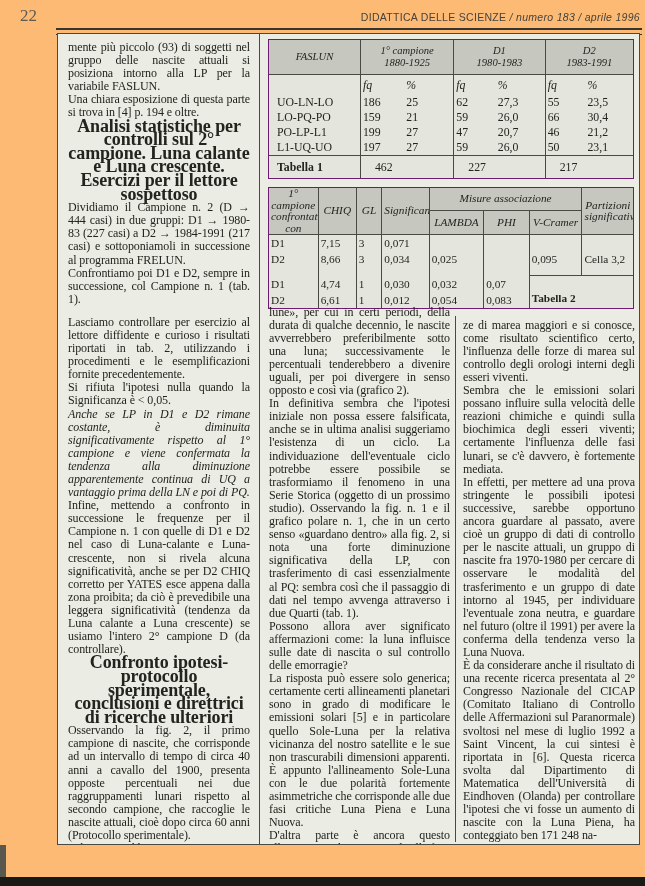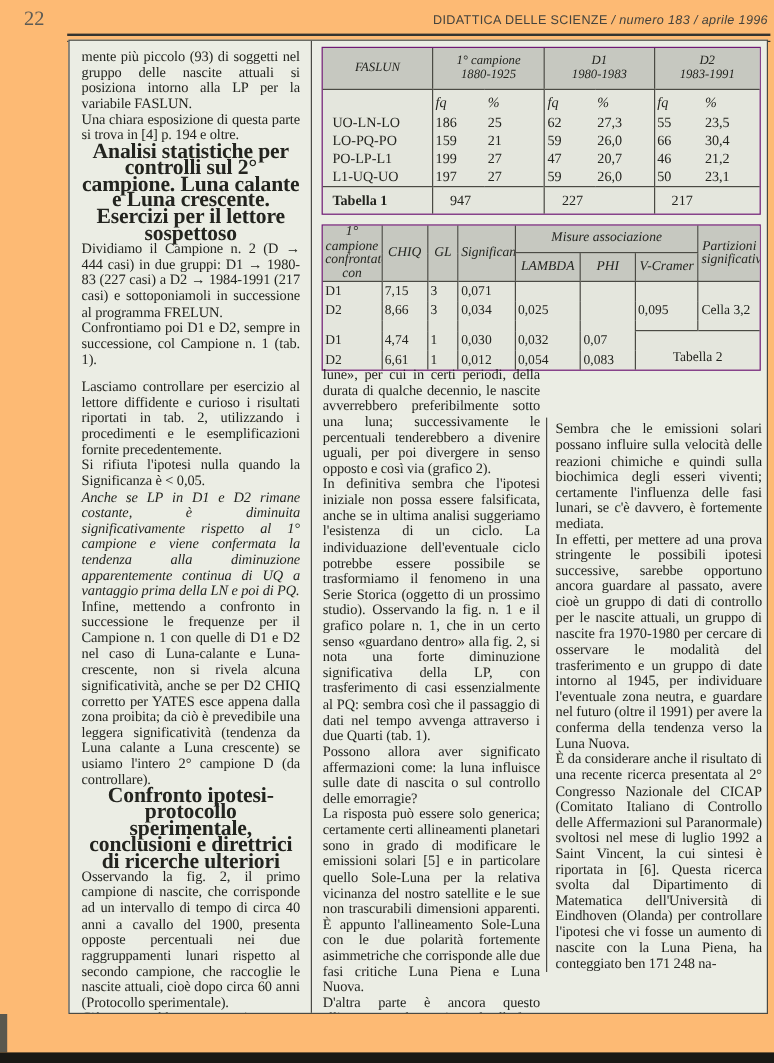--- a/index.html
+++ b/index.html
@@ -45,22 +45,22 @@
   .ft{border-top:1px solid #4a4a44;}
   .bold{font-weight:bold;}
   .t1sub td{font-style:italic;padding-top:3px;padding-bottom:2px;}
   .t1head td{height:34px;}
   .t1foot td{height:22px;vertical-align:middle;}
   .tot{padding-left:14px;text-align:left;font-size:11.8px;}
   .spacer td{height:8px;padding:0;}
   .t2 td{font-size:11.3px;}
   .t2 .th{height:auto;}
   .t2 .num{line-height:16px;}
-  .tab2label{border-top:1px solid #4a4a44;text-align:center;vertical-align:bottom;
-             font-weight:normal;font-size:12px;padding-bottom:4px;}
+  .tab2label{border-top:1px solid #4a4a44;text-align:left;vertical-align:bottom;
+             font-weight:bold;font-size:12px;padding-bottom:4px;}
 
   
   .twocols{display:flex;margin-top:9px;position:absolute;top:271px;left:0;right:0;bottom:0;align-items:center;}
   .midcol{width:194px;box-sizing:border-box;padding:3px 5px 0 8px;overflow:hidden;}
   .rcol{flex:1;box-sizing:border-box;border-left:1px solid #4a4a44;
         padding:3px 4px 0 7px;overflow:hidden;}
 
   
   .scan-bottom{position:absolute;left:0;right:0;bottom:0;height:9px;background:#191915;}
   .scan-corner{position:absolute;left:0;bottom:9px;width:6px;height:32px;background:#5a584e;}
@@ -163,21 +163,21 @@
             <td class="lab">L1-UQ-UO</td>
             <td class="num vl">197</td>
             <td class="num">27</td>
             <td class="num vl">59</td>
             <td class="num">26,0</td>
             <td class="num vl">50</td>
             <td class="num">23,1</td>
           </tr>
           <tr class="t1foot">
             <td class="ft lab bold">Tabella 1</td>
-            <td class="ft vl tot" colspan="2">947</td>
+            <td class="ft vl tot" colspan="2">462</td>
             <td class="ft vl tot" colspan="2">227</td>
             <td class="ft vl tot" colspan="2">217</td>
           </tr>
         </tbody>
           </table>
       </div>
 
       <div class="tablewrap t2wrap" style="margin-top:8px;">
         <table class="t2">
           <colgroup>
@@ -257,20 +257,21 @@
 
       <div class="twocols">
         <div class="midcol bodytext">
           <p>lune», per cui in certi periodi, della durata di qualche decennio, le nascite avverrebbero preferibilmente sotto una luna; successivamente le percentuali tenderebbero a divenire uguali, per poi divergere in senso opposto e così via (grafico 2).</p>
           <p>In definitiva sembra che l'ipotesi iniziale non possa essere falsificata, anche se in ultima analisi suggeriamo l'esistenza di un ciclo. La individuazione dell'eventuale ciclo potrebbe essere possibile se trasformiamo il fenomeno in una Serie Storica (oggetto di un prossimo studio). Osservando la fig. n. 1 e il grafico polare n. 1, che in un certo senso «guardano dentro» alla fig. 2, si nota una forte diminuzione significativa della LP, con trasferimento di casi essenzialmente al PQ: sembra così che il passaggio di dati nel tempo avvenga attraverso i due Quarti (tab. 1).</p>
           <p>Possono allora aver significato affermazioni come: la luna influisce sulle date di nascita o sul controllo delle emorragie?</p>
           <p>La risposta può essere solo generica; certamente certi allineamenti planetari sono in grado di modificare le emissioni solari [5] e in particolare quello Sole-Luna per la relativa vicinanza del nostro satellite e le sue non trascurabili dimensioni apparenti. È appunto l'allineamento Sole-Luna con le due polarità fortemente asimmetriche che corrisponde alle due fasi critiche Luna Piena e Luna Nuova.</p>
           <p>D'altra parte è ancora questo allineamento che corrisponde alle for-</p>
         </div>
         <div class="rcol bodytext">
+          <p>ze di marea maggiori e si conosce, come risultato scientifico certo, l'influenza delle forze di marea sul controllo degli orologi interni degli esseri viventi.</p>
           <p>Sembra che le emissioni solari possano influire sulla velocità delle reazioni chimiche e quindi sulla biochimica degli esseri viventi; certamente l'influenza delle fasi lunari, se c'è davvero, è fortemente mediata.</p>
           <p>In effetti, per mettere ad una prova stringente le possibili ipotesi successive, sarebbe opportuno ancora guardare al passato, avere cioè un gruppo di dati di controllo per le nascite attuali, un gruppo di nascite fra 1970-1980 per cercare di osservare le modalità del trasferimento e un gruppo di date intorno al 1945, per individuare l'eventuale zona neutra, e guardare nel futuro (oltre il 1991) per avere la conferma della tendenza verso la Luna Nuova.</p>
           <p>È da considerare anche il risultato di una recente ricerca presentata al 2° Congresso Nazionale del CICAP (Comitato Italiano di Controllo delle Affermazioni sul Paranormale) svoltosi nel mese di luglio 1992 a Saint Vincent, la cui sintesi è riportata in [6]. Questa ricerca svolta dal Dipartimento di Matematica dell'Università di Eindhoven (Olanda) per controllare l'ipotesi che vi fosse un aumento di nascite con la Luna Piena, ha conteggiato ben 171 248 na-</p>
         </div>
       </div>
 
     </div>
   </div>
 
   <div class="scan-corner"></div>

